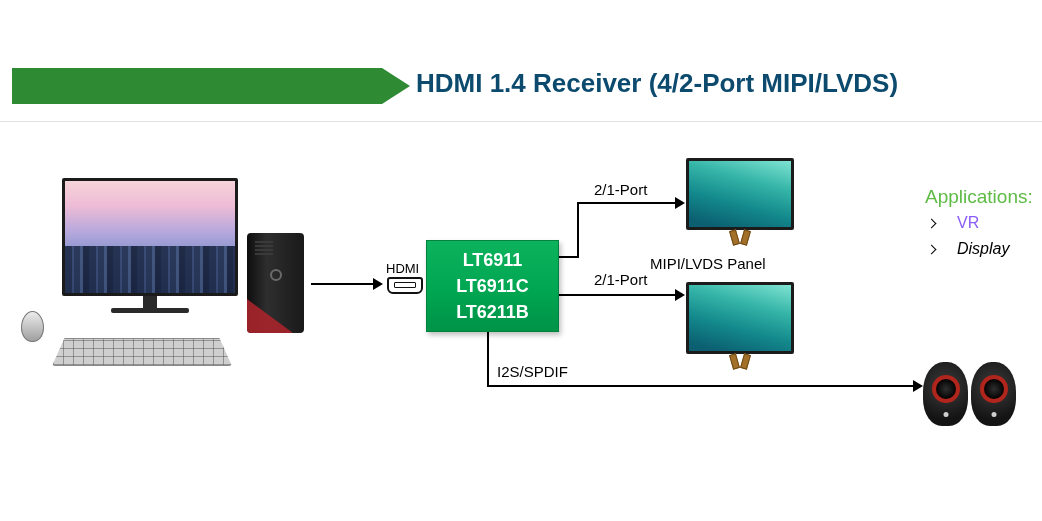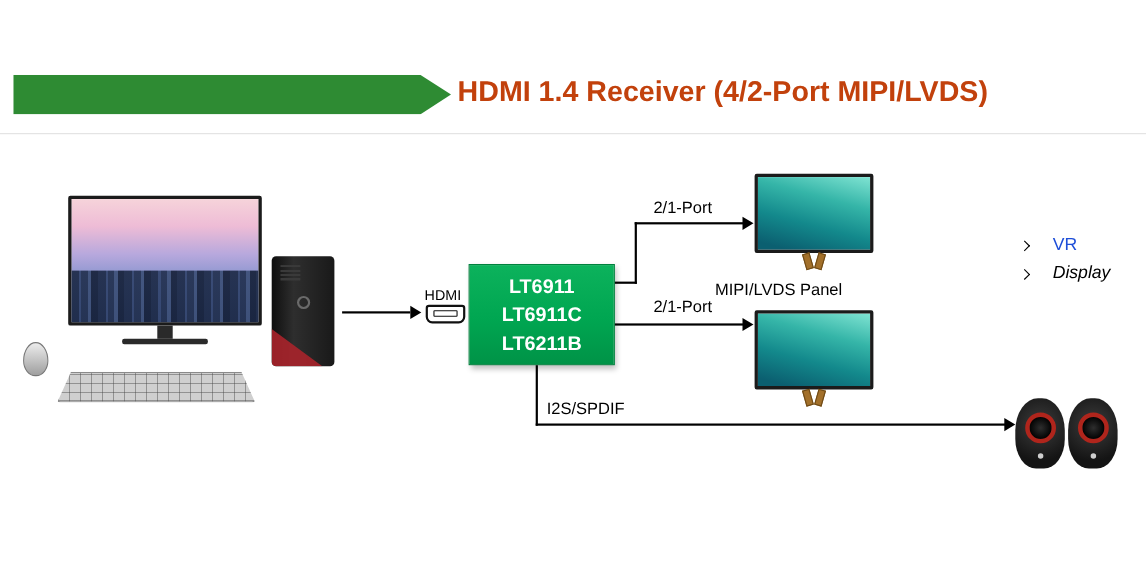--- a/index.html
+++ b/index.html
@@ -21,21 +21,21 @@
   }
   .banner {
     left: 8px; top: 64px; width: 392px; height: 36px;
     background: linear-gradient(180deg, #4CBA50 0%, #3FAE49 55%, #339B3D 100%);
     clip-path: polygon(0 0, calc(100% - 28px) 0, 100% 50%, calc(100% - 28px) 100%, 0 100%);
     color: #fff; font-size: 25px; line-height: 36px;
     padding-left: 12px; white-space: nowrap;
   }
   .page-title {
     left: 416px; top: 64px; height: 36px; line-height: 38px;
-    font-size: 26px; font-weight: bold; color: #c2410c; white-space: nowrap;
+    font-size: 26px; font-weight: bold; color: #0c4a6e; white-space: nowrap;
   }
   .header-divider { left: 0; top: 121px; width: 1042px; height: 1px; background: #e2e2e2; }
 
   
   .monitor { left: 62px; top: 178px; width: 176px; }
   .monitor .screen {
     width: 176px; height: 118px; border: 3px solid #1b1b1b; border-radius: 2px;
     background: linear-gradient(180deg, #f6d3da 0%, #eebcd6 22%, #b7a8dd 45%, #7b8fc9 70%, #46598f 100%);
     position: relative; overflow: hidden;
   }
@@ -135,21 +135,21 @@
 
   
   .app-title { left: 925px; top: 186px; font-size: 19px; color: #5FBB46; }
   .app-row { display: flex; align-items: center; gap: 22px; }
   .app-row .bullet {
     width: 7px; height: 7px;
     border-top: 1.8px solid #000; border-right: 1.8px solid #000;
     transform: rotate(45deg); margin-left: 3px;
   }
   .app-row .app-label { font-size: 16px; }
-  .app-vr { color: #1d4ed8; }
+  .app-vr { color: #8b5cf6; }
   .app-display { color: #000; }
 </style>
 </head>
 <body>
 
 <div class="canvas">
 
   <div class="abs banner-shadow"></div>
   <h1 class="abs page-title">HDMI 1.4 Receiver (4/2-Port MIPI/LVDS)</h1>
   <div class="abs header-divider"></div>
@@ -218,20 +218,21 @@
     <div class="speaker">
       <div class="ring"></div>
       <div class="dot"></div>
     </div>
     <div class="speaker">
       <div class="ring"></div>
       <div class="dot"></div>
     </div>
   </div>
 
+  <div class="abs app-title">Applications:</div>
   <div class="abs app-row" style="left:925px;top:214px;">
     <span class="bullet"></span>
     <span class="app-label app-vr">VR</span>
   </div>
   <div class="abs app-row" style="left:925px;top:240px;font-style:italic;">
     <span class="bullet"></span>
     <span class="app-label app-display">Display</span>
   </div>
 
 </div>

